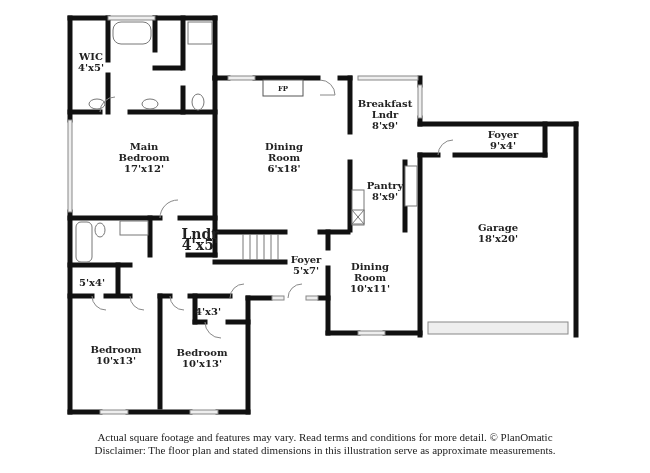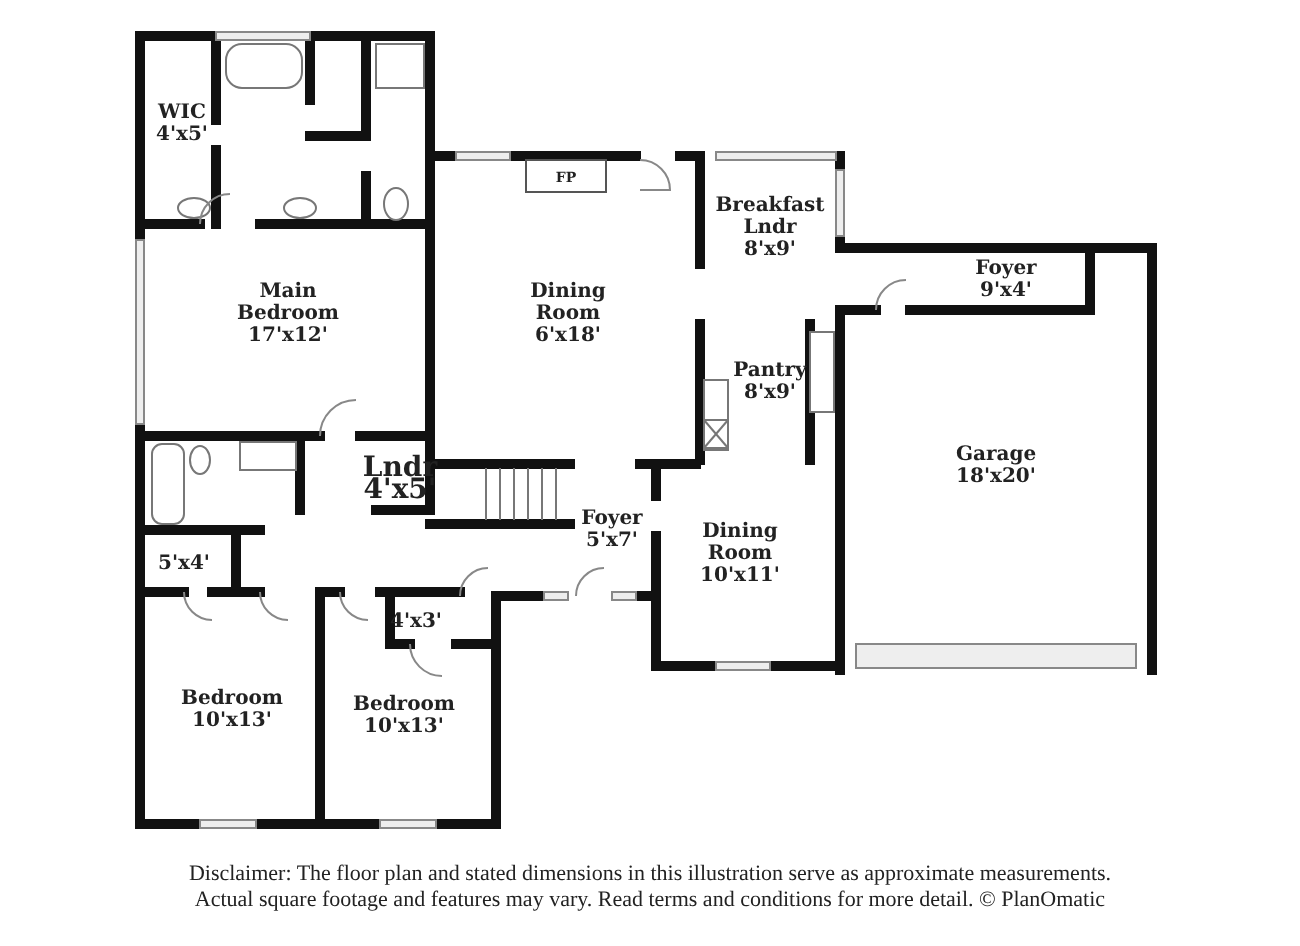--- a/index.html
+++ b/index.html
@@ -192,15 +192,15 @@
 <div class="lbl" style="left:116px;top:355px;">
   <span>Bedroom</span>
   <span>10'x13'</span>
 </div>
 <div class="lbl" style="left:202px;top:358px;">
   <span>Bedroom</span>
   <span>10'x13'</span>
 </div>
 
 <div class="disclaimer" style="top:431px;">
+  <div>Actual square footage and features may vary. Read terms and conditions for more detail. © PlanOmatic</div>
   <div>Disclaimer: The floor plan and stated dimensions in this illustration serve as approximate measurements.</div>
-  <div>Actual square footage and features may vary. Read terms and conditions for more detail. © PlanOmatic</div>
 </div>
 
 </body></html>

